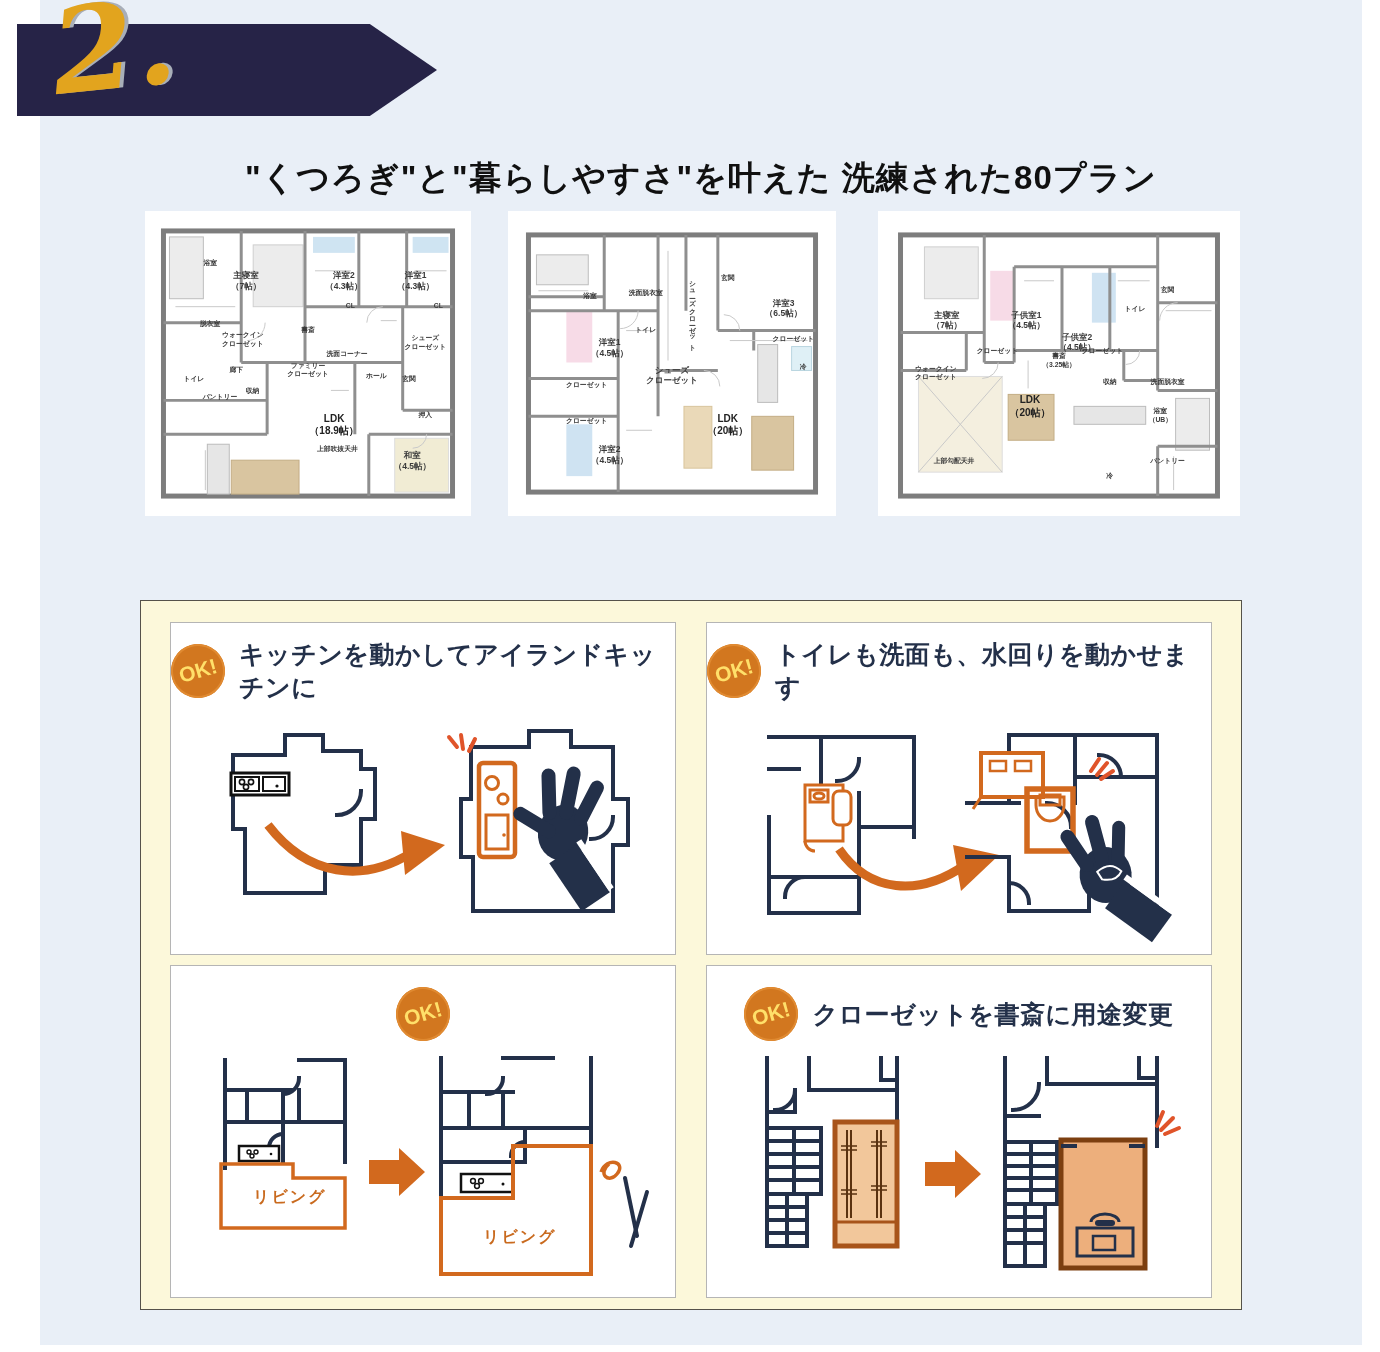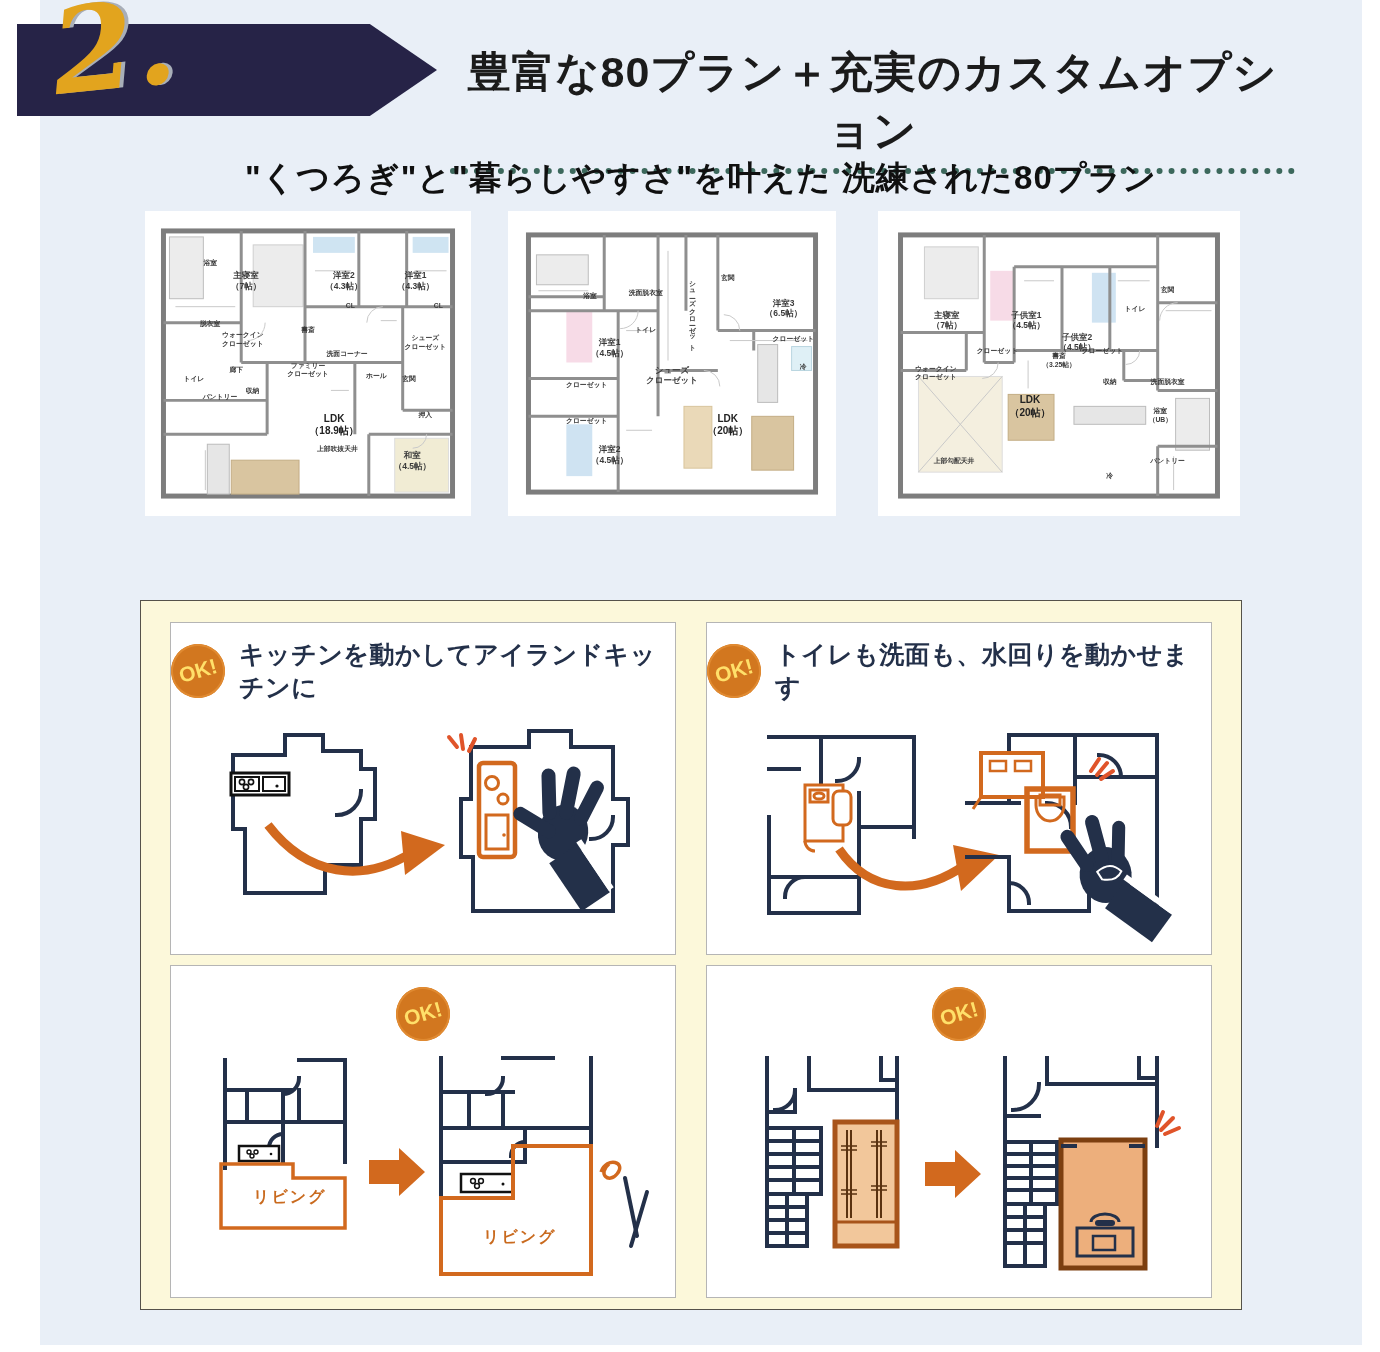--- a/index.html
+++ b/index.html
@@ -73,23 +73,20 @@
     <defs>
       <pattern id="hatch" width="9" height="9" patternUnits="userSpaceOnUse" patternTransform="rotate(45)">
         <rect width="9" height="9" fill="#fbf4e4"></rect>
         <line x1="1" y1="0" x2="1" y2="9" stroke="#d88a4c" stroke-width="2.6"></line>
       </pattern>
     </defs>
   </svg>
 
   <div class="banner"></div>
   <div class="banner-num">2.</div>
-  <div class="headline">
-    <span>豊富な80プラン＋充実のカスタムオプション</span>
-  </div>
   <div class="subtitle">"くつろぎ"と"暮らしやすさ"を叶えた 洗練された80プラン</div>
 
   <div class="plan-card plan-a">
     <svg viewBox="0 0 326 306">
       <rect class="wall" x="18" y="20" width="290" height="266"></rect>
       <rect x="24" y="26" width="34" height="62" fill="#ececec" stroke="#bdbdbd"></rect>
       <rect x="108" y="34" width="50" height="62" fill="#ececec" stroke="#cfcfcf"></rect>
       <rect x="168" y="26" width="42" height="16" fill="#cfe4f2"></rect>
       <rect x="268" y="26" width="36" height="16" fill="#cfe4f2"></rect>
       <rect x="250" y="228" width="54" height="54" fill="#f1ecd4" stroke="#ddd"></rect>
@@ -339,20 +336,21 @@
           <path d="M428,122 c6,-16 26,-10 16,2 c-8,10 -20,0 -8,-10" class="or" stroke-width="3.5"></path>
           <line x1="452" y1="128" x2="464" y2="186" stroke="#233049" stroke-width="4" stroke-linecap="round"></line>
           <line x1="474" y1="142" x2="458" y2="196" stroke="#233049" stroke-width="4" stroke-linecap="round"></line>
         </g>
       </svg>
     </div>
 
     <div class="opt-panel p4">
       <div class="opt-head">
         <span class="ok-badge">OK!</span>
+        <span class="opt-label">クローゼットを書斎に用途変更</span>
       </div>
       <svg class="opt-art" viewBox="0 0 500 240">
         <path class="nv" d="M58,8 V160 M100,8 V40 M100,40 H188 M172,8 V30 M172,30 H186 M58,62 H86 M86,40 V62 M188,8 V88"></path>
         <path class="nv" d="M86,40 a20,20 0 0 1 -20,20" stroke-width="3"></path>
         <g class="nv" stroke-width="2.5">
           <rect x="58" y="78" width="54" height="66" fill="#fff"></rect>
           <path d="M58,91 H112 M58,104 H112 M58,117 H112 M58,130 H112 M85,78 V144"></path>
           <rect x="58" y="144" width="40" height="52" fill="#fff"></rect>
           <path d="M58,157 H98 M58,170 H98 M58,183 H98 M78,144 V196"></path>
         </g>

